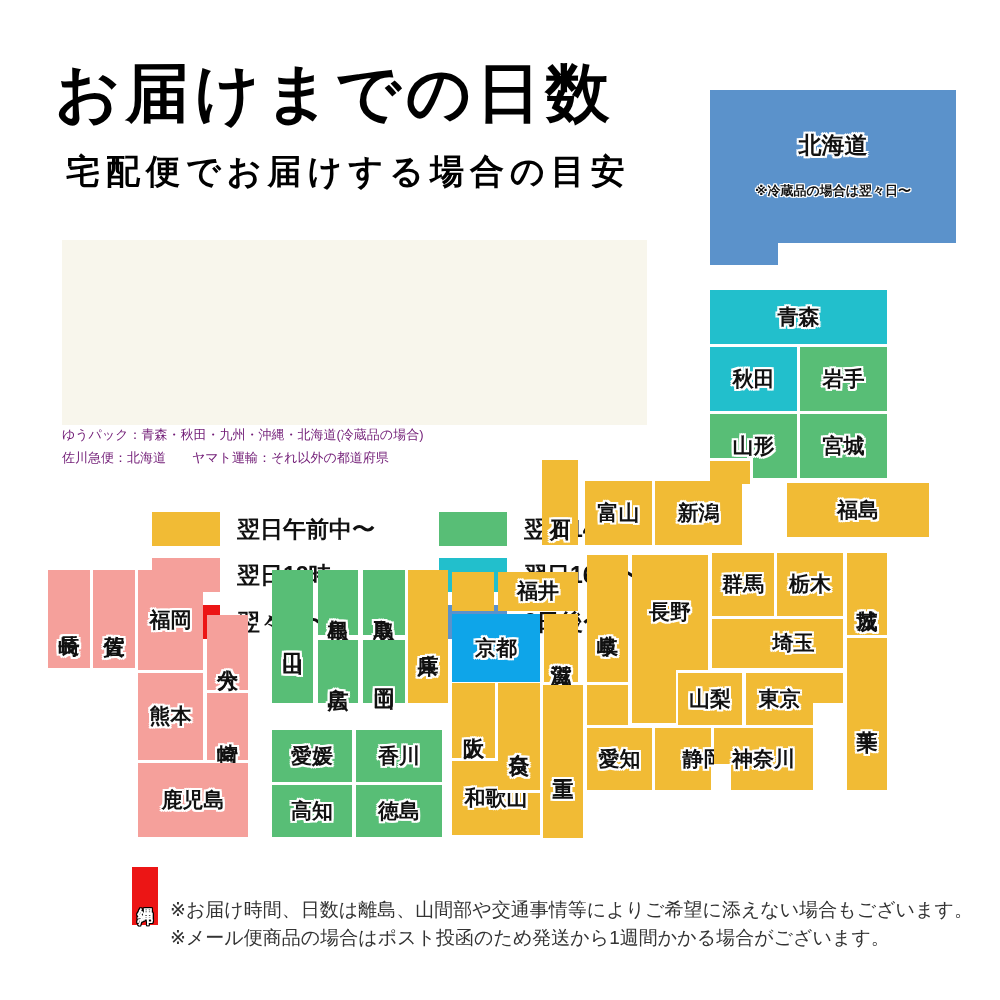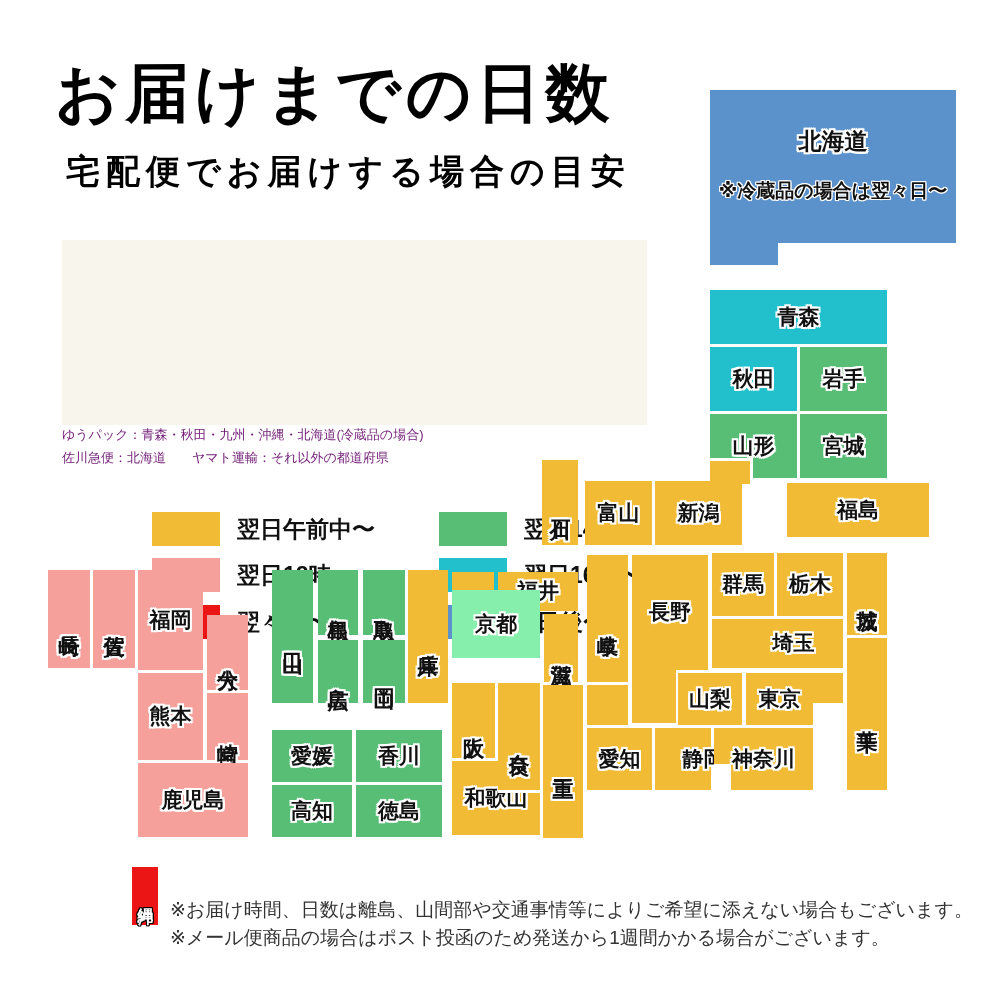--- a/index.html
+++ b/index.html
@@ -14,21 +14,21 @@
   .lg-item .sw{display:inline-block;width:68px;height:34px;margin-right:17px;}
   .lg-item .lb{font-size:23px;font-weight:bold;color:#111;white-space:nowrap;}
   .carrier{position:absolute;left:62px;top:424px;font-size:13px;line-height:22.5px;color:#701a75;white-space:nowrap;}
   .map{position:absolute;left:0;top:0;width:1000px;height:1000px;}
   .blk{position:absolute;display:flex;flex-direction:column;align-items:center;justify-content:center;box-sizing:border-box;}
   .plabel{font-size:21px;font-weight:bold;color:#111;line-height:1.05;white-space:nowrap;
           text-shadow:-2px -2px 0 #fff,2px -2px 0 #fff,-2px 2px 0 #fff,2px 2px 0 #fff,
                       0 -2px 0 #fff,0 2px 0 #fff,-2px 0 0 #fff,2px 0 0 #fff;}
   .v .plabel{writing-mode:vertical-rl;}
   .hokkaido .plabel{font-size:23px;}
-  .pnote{margin-top:25px;font-size:19px;font-weight:bold;color:#111;white-space:nowrap;
+  .pnote{margin-top:25px;font-size:13px;font-weight:bold;color:#111;white-space:nowrap;
           text-shadow:-1px -1px 0 #fff,1px -1px 0 #fff,-1px 1px 0 #fff,1px 1px 0 #fff,
                       0 -1px 0 #fff,0 1px 0 #fff,-1px 0 0 #fff,1px 0 0 #fff;}
   .tab{border-top:3px solid #fff;border-right:3px solid #fff;}
   .nara{border-bottom:3px solid #fff;}
   .okinawa .plabel{font-size:16px;color:#fff;
           text-shadow:-1px -1px 0 #000,1px -1px 0 #000,-1px 1px 0 #000,1px 1px 0 #000,
                       0 -1px 0 #000,0 1px 0 #000,-1px 0 0 #000,1px 0 0 #000;}
   .footer{position:absolute;left:170px;top:896px;font-size:19px;line-height:27.5px;color:#333;white-space:nowrap;}
 </style>
 </head>
@@ -116,21 +116,21 @@
       <div class="blk" style="left: 712px; top: 619px; width: 131px; height: 49px; background: rgb(241, 187, 53); padding-left: 32px;">
         <span class="plabel">埼玉</span>
       </div>
       <div class="blk v" style="left: 847px; top: 638px; width: 40px; height: 152px; background: rgb(241, 187, 53);">
         <span class="plabel">千葉</span>
       </div>
       <div class="blk" style="left: 498px; top: 572px; width: 80px; height: 39px; background: rgb(241, 187, 53);">
         <span class="plabel">福井</span>
       </div>
       <div class="blk" style="left: 452px; top: 572px; width: 42px; height: 39px; background: rgb(241, 187, 53);"></div>
-      <div class="blk" style="left: 452px; top: 590px; width: 88px; height: 68px; background: #86efac;">
+      <div class="blk" style="left: 452px; top: 614px; width: 88px; height: 68px; background: #0ea5e9;">
         <span class="plabel">京都</span>
       </div>
       <div class="blk v" style="left: 544px; top: 614px; width: 34px; height: 68px; background: rgb(241, 187, 53);">
         <span class="plabel">滋賀</span>
       </div>
       <div class="blk v" style="left: 587px; top: 555px; width: 41px; height: 127px; background: rgb(241, 187, 53);">
         <span class="plabel">岐阜</span>
       </div>
       <div class="blk" style="left: 632px; top: 640px; width: 44px; height: 83px; background: rgb(241, 187, 53);"></div>
       <div class="blk" style="left: 632px; top: 555px; width: 76px; height: 115px; background: rgb(241, 187, 53);">

